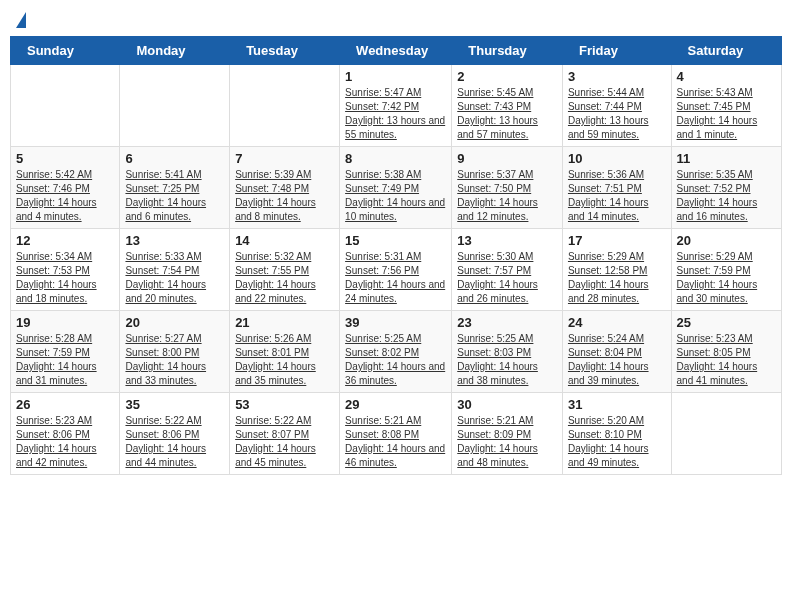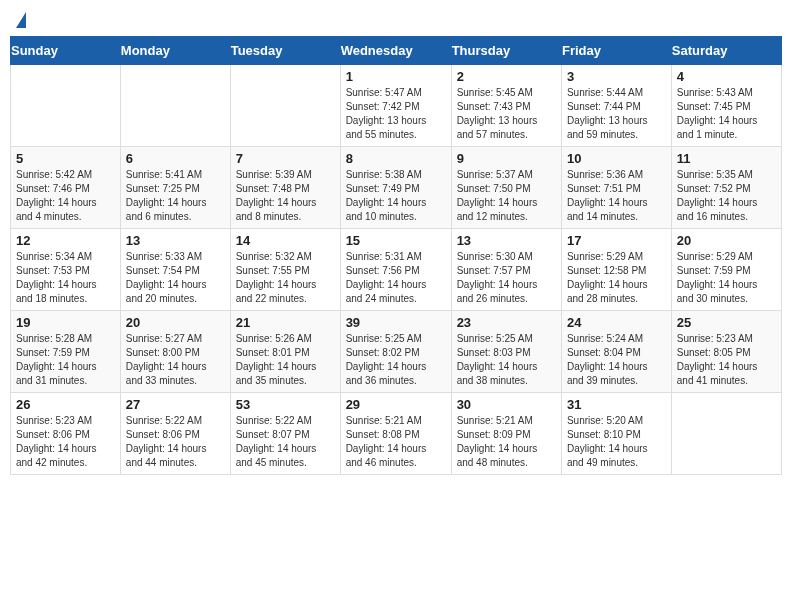--- a/index.html
+++ b/index.html
@@ -55,21 +55,21 @@
     .calendar {
       width: 100%;
       border-collapse: collapse;
       border: 1px solid #ccc;
     }
     .calendar th {
       background: #1a5fa8;
       color: #fff;
       font-size: 13px;
       font-weight: bold;
-      padding: 6px 0;
+      padding: 6px 16px;
       text-align: left;
       border: 1px solid #1a5fa8;
     }
     .calendar td {
       vertical-align: top;
       padding: 4px 5px;
       border: 1px solid #ddd;
       font-size: 10.5px;
       color: #333;
       width: 113px;
@@ -83,20 +83,21 @@
       font-size: 13px;
       font-weight: bold;
       color: #222;
       display: block;
       margin-bottom: 2px;
     }
     .day-info {
       font-size: 10px;
       color: #333;
       line-height: 1.4;
+      text-decoration: underline;
     }
     .empty-cell {
       background: #fff !important;
     }
   </style>
 </head>
 <body>
 
 <div class="header-area">
   <div class="logo">
@@ -285,21 +286,21 @@
         </td>
       </tr>
       <tr>
         <td>
           <span class="day-number">26</span>
           <div class="day-info">Sunrise: 5:23 AM
 Sunset: 8:06 PM
 Daylight: 14 hours and 42 minutes.</div>
         </td>
         <td>
-          <span class="day-number">27</span>
+          <span class="day-number">35</span>
           <div class="day-info">Sunrise: 5:22 AM
 Sunset: 8:06 PM
 Daylight: 14 hours and 44 minutes.</div>
         </td>
         <td>
           <span class="day-number">53</span>
           <div class="day-info">Sunrise: 5:22 AM
 Sunset: 8:07 PM
 Daylight: 14 hours and 45 minutes.</div>
         </td>

